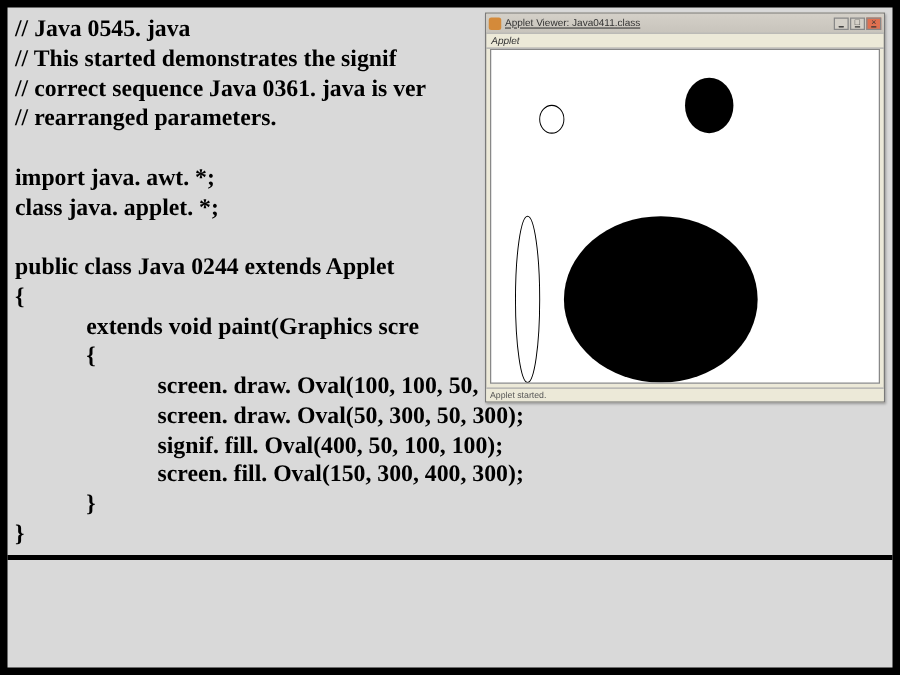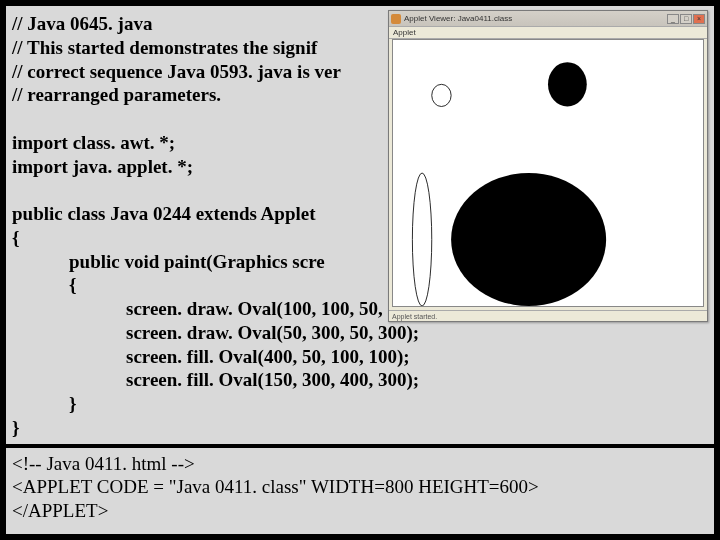--- a/index.html
+++ b/index.html
@@ -53,20 +53,21 @@
   .titlebar {
     height: 16px;
     background: linear-gradient(#d4d0c8, #c8c4bc);
     display: flex;
     align-items: center;
     padding: 0 2px;
     font-size: 8px;
     font-family: Tahoma, sans-serif;
     color: #333;
     border-bottom: 1px solid #aaa;
+    text-decoration: underline;
   }
   .titlebar .tb-icon {
     width: 10px;
     height: 10px;
     background: #d48a3a;
     margin-right: 3px;
     border-radius: 2px;
   }
   .titlebar .tb-title { flex: 1; white-space: nowrap; overflow: hidden; }
   .titlebar .tb-buttons { display: flex; gap: 1px; }
@@ -81,20 +82,21 @@
   }
   .tb-btn.close { background: #e07050; }
   .menubar {
     height: 12px;
     font-size: 8px;
     font-family: Tahoma, sans-serif;
     padding: 0 4px;
     line-height: 12px;
     color: #333;
     border-bottom: 1px solid #aaa;
+    font-style: italic;
   }
   .canvas-area {
     position: absolute;
     top: 28px;
     left: 3px;
     right: 3px;
     bottom: 14px;
     background: #fff;
     border: 1px solid #888;
   }
@@ -112,44 +114,41 @@
     line-height: 11px;
     color: #555;
     border-top: 1px solid #aaa;
   }
 </style>
 </head>
 <body>
 
 <div class="slide">
 
-  <pre class="code-top"><span>// Java 0645. java</span>
+  <pre class="code-top"><span>// Java 0545. java</span>
 <span>// This started demonstrates the signif</span>
-<span>// correct sequence Java 0593. java is ver</span>
+<span>// correct sequence Java 0361. java is ver</span>
 <span>// rearranged parameters.</span>
 <span></span>
-<span>import class. awt. *;</span>
-<span>import java. applet. *;</span>
+<span>import java. awt. *;</span>
+<span>class java. applet. *;</span>
 <span></span>
 <span>public class Java 0244 extends Applet</span>
 <span>{</span>
-<span>            public void paint(Graphics scre</span>
+<span>            extends void paint(Graphics scre</span>
 <span>            {</span>
 <span>                        screen. draw. Oval(100, 100, 50, 50);</span>
 <span>                        screen. draw. Oval(50, 300, 50, 300);</span>
-<span>                        screen. fill. Oval(400, 50, 100, 100);</span>
+<span>                        signif. fill. Oval(400, 50, 100, 100);</span>
 <span>                        screen. fill. Oval(150, 300, 400, 300);</span>
 <span>            }</span>
 <span>}</span></pre>
 
   <div class="divider"></div>
 
-  <pre class="code-bottom"><span>&lt;!-- Java 0411. html --&gt;</span>
-<span>&lt;APPLET CODE = "Java 0411. class" WIDTH=800 HEIGHT=600&gt;</span>
-<span>&lt;/APPLET&gt;</span></pre>
 
   <div class="applet-window">
     <div class="titlebar">
       <div class="tb-icon"></div>
       <div class="tb-title">Applet Viewer: Java0411.class</div>
       <div class="tb-buttons">
         <div class="tb-btn">_</div>
         <div class="tb-btn">□</div>
         <div class="tb-btn close">×</div>
       </div>

